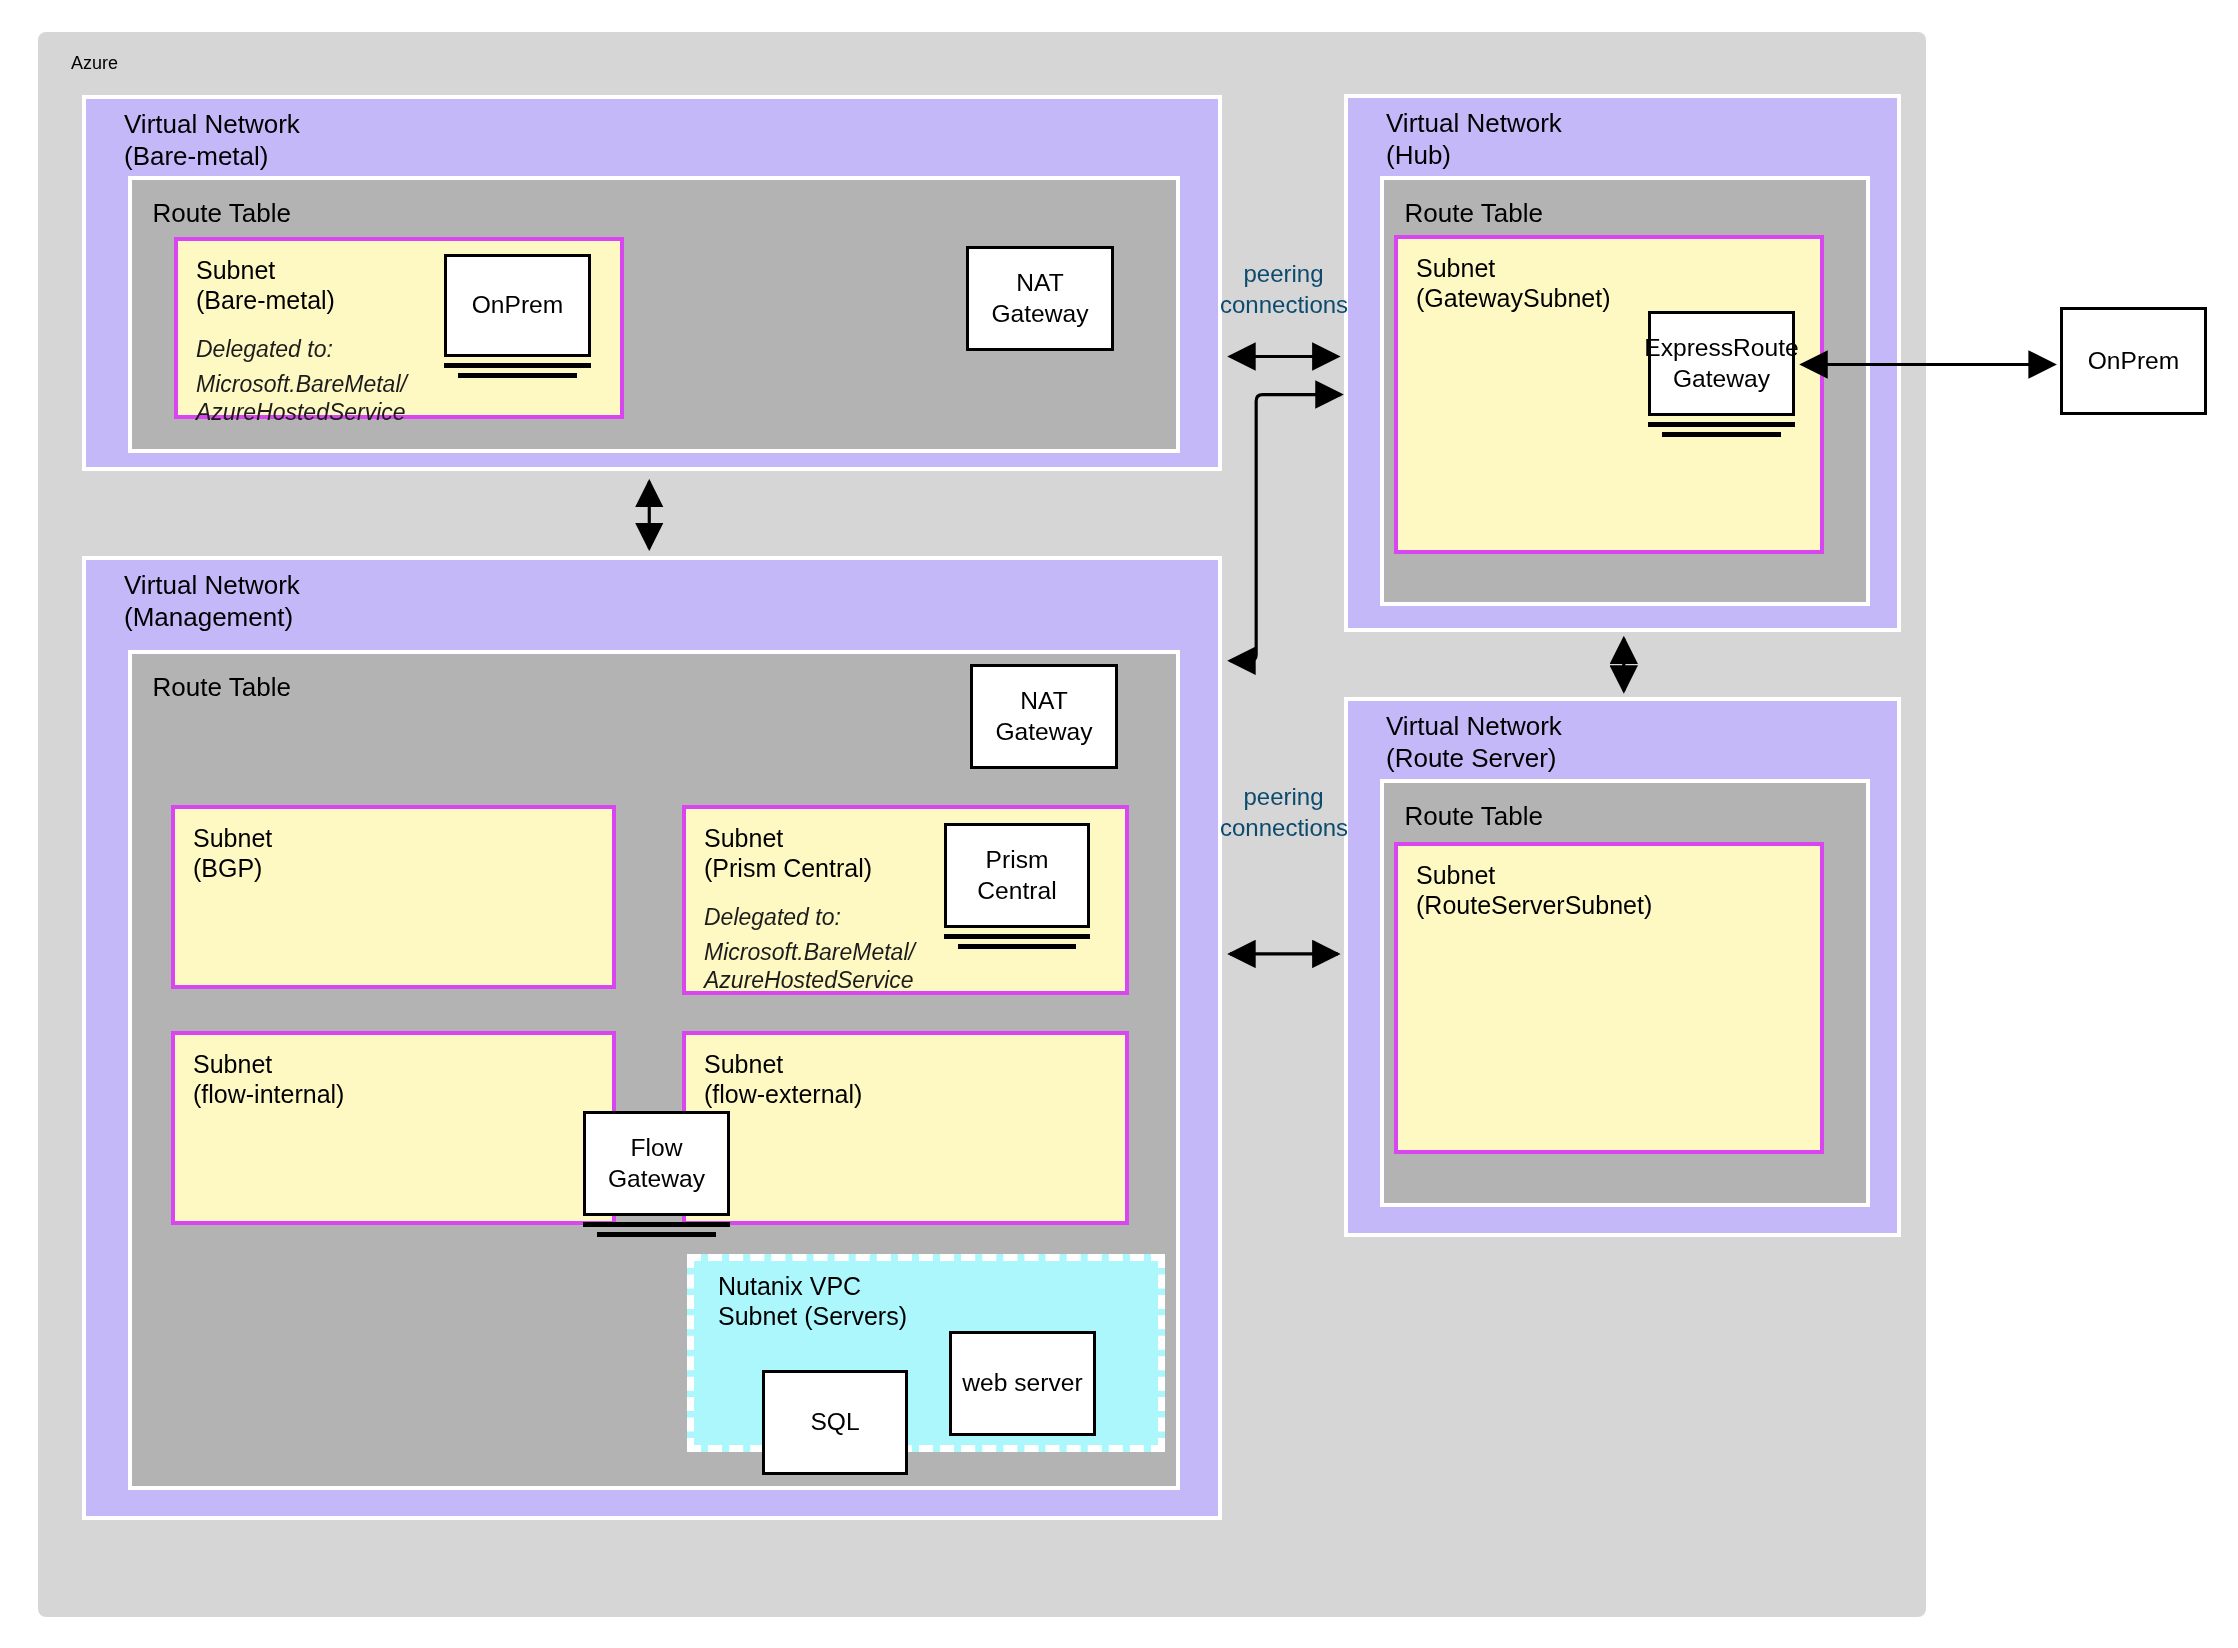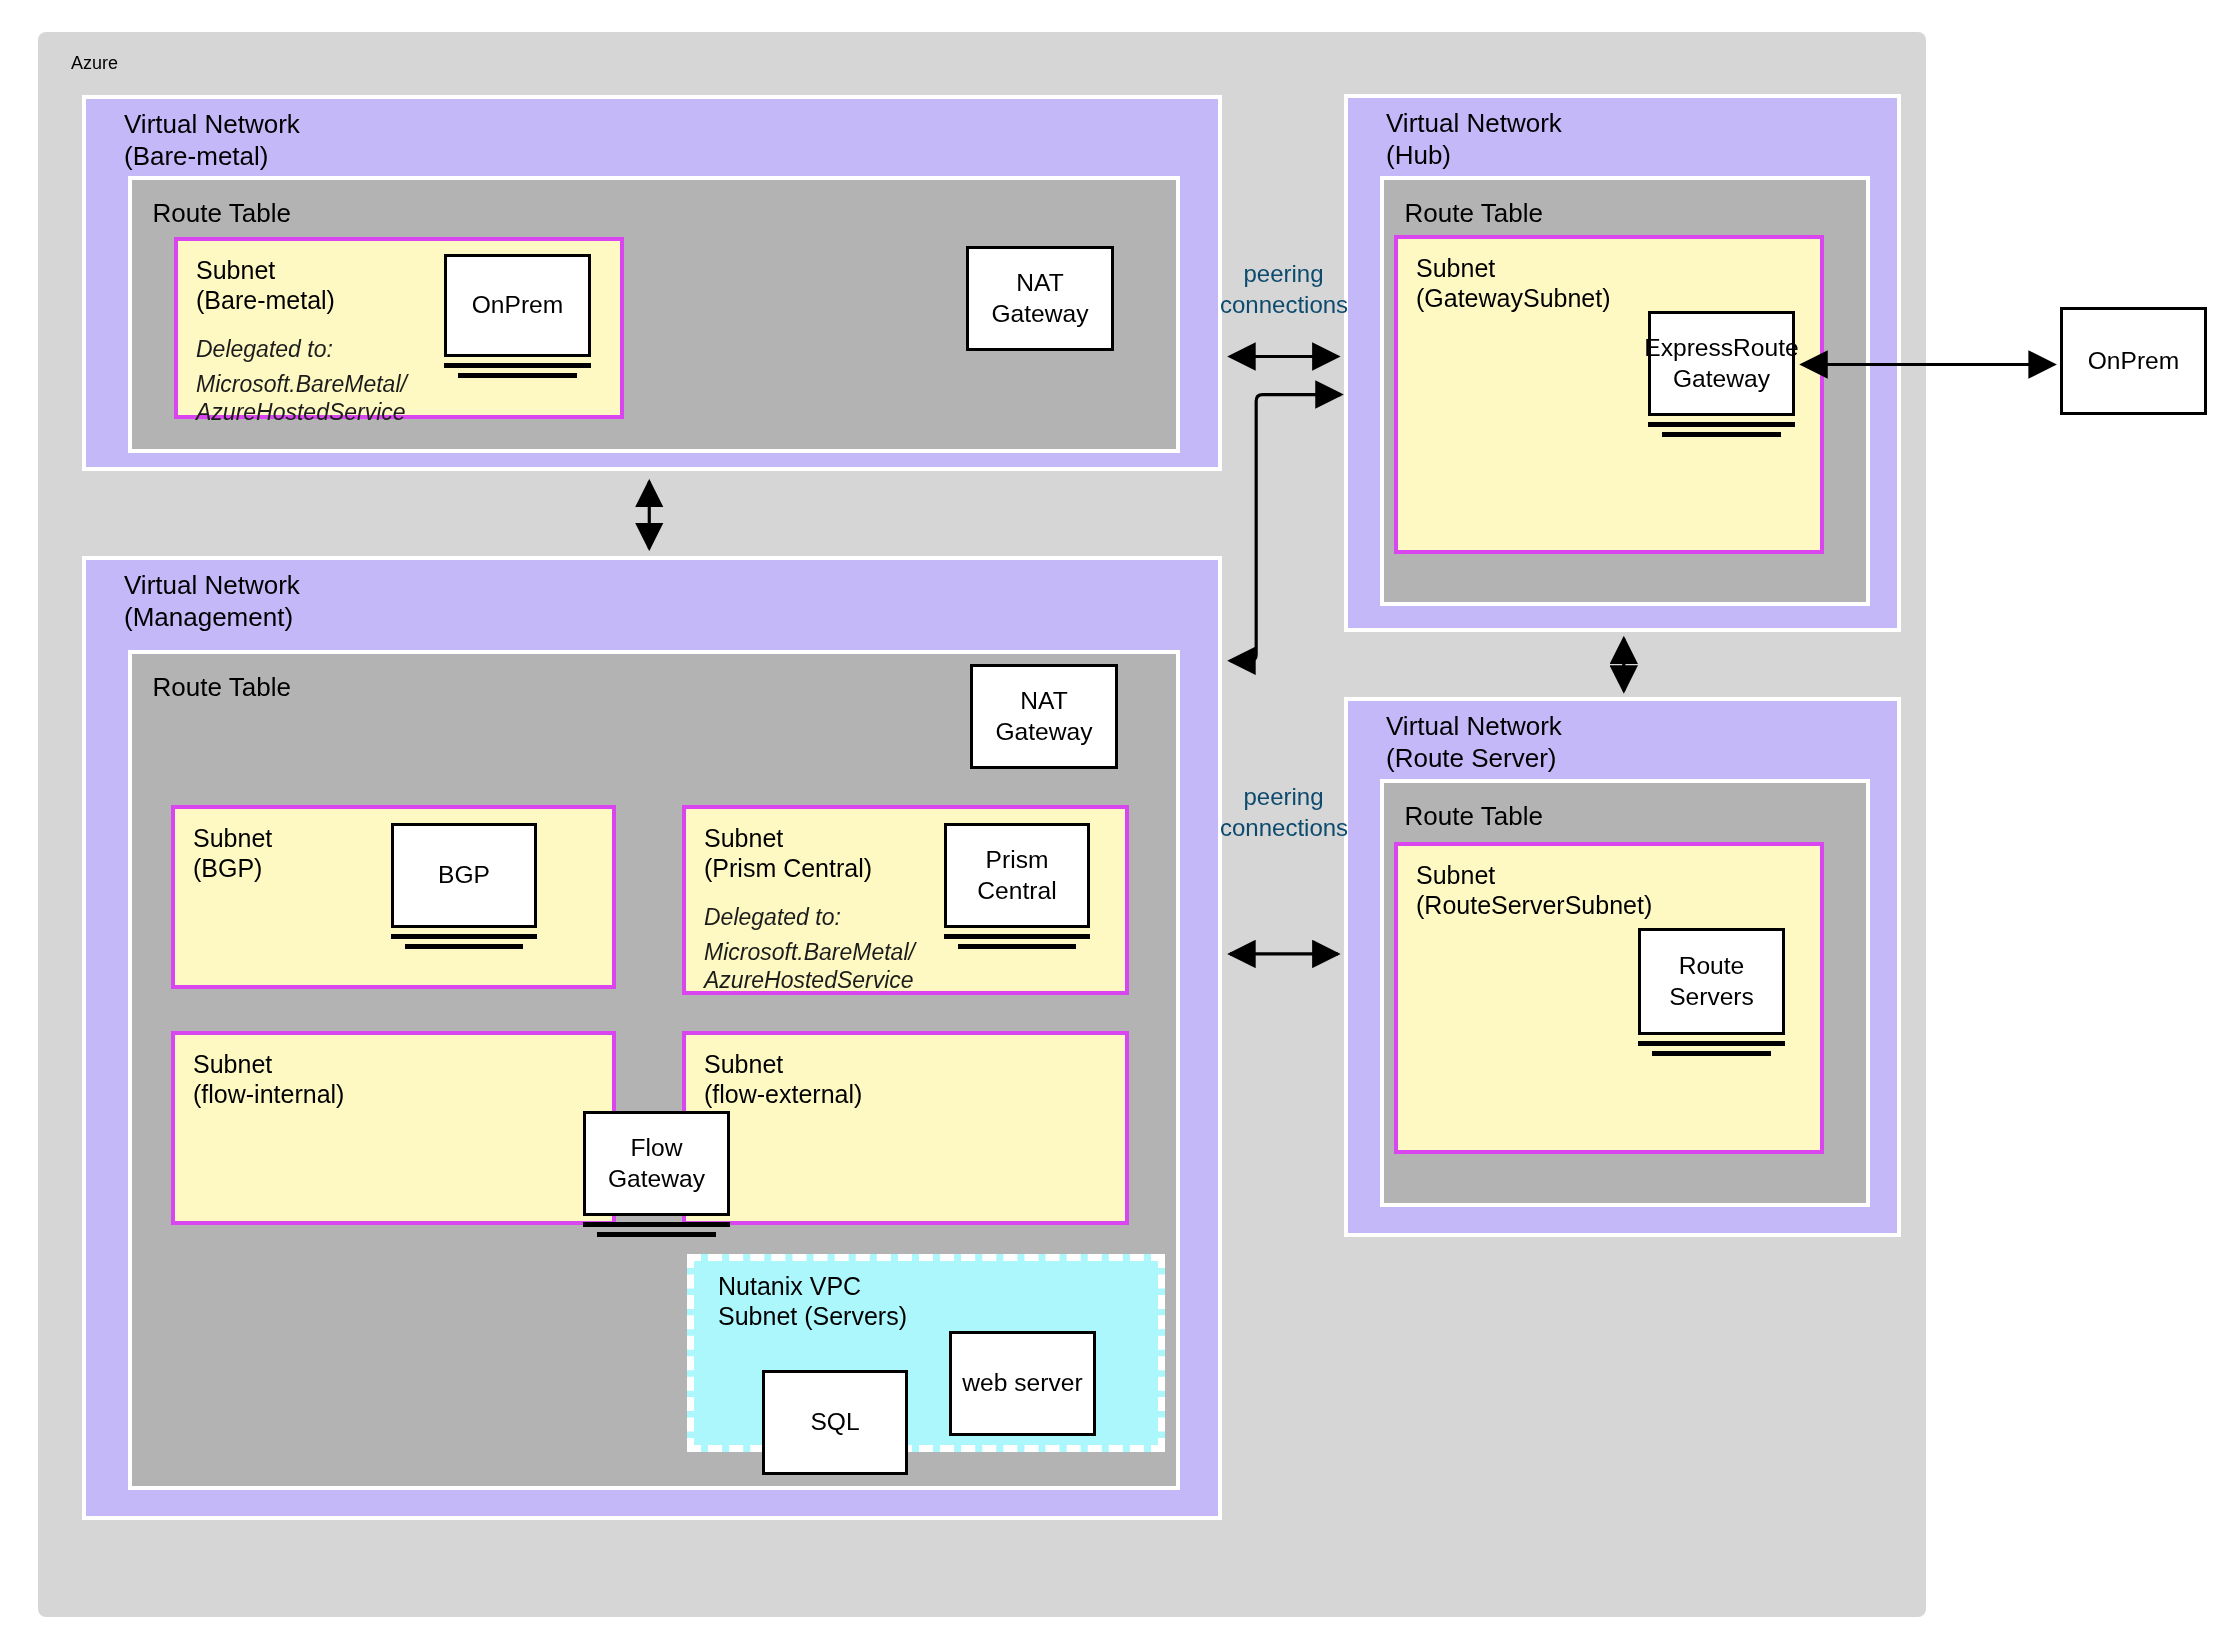--- a/index.html
+++ b/index.html
@@ -95,21 +95,20 @@
   <div class="abs route-table" style="left:128px;top:650px;width:1052px;height:840px;">
     <div class="rt-lbl">Route Table</div>
   </div>
   <div class="abs unit-box pre" style="left:970px;top:664px;width:148px;height:105px;">NAT
 Gateway</div>
 
   <div class="abs subnet" style="left:171px;top:805px;width:445px;height:184px;">
     <div class="subnet-lbl pre">Subnet
 (BGP)</div>
   </div>
-  <div class="abs unit-box has-stack" style="left:391px;top:823px;width:146px;height:105px;">BGP</div>
 
   <div class="abs subnet" style="left:682px;top:805px;width:447px;height:190px;">
     <div class="subnet-lbl pre">Subnet
 (Prism Central)</div>
     <div class="delegated">
       <div>Delegated to:</div>
       <div class="dval pre">Microsoft.BareMetal/
 AzureHostedService</div>
     </div>
   </div>
@@ -138,22 +137,20 @@
     <div class="vnet-lbl pre">Virtual Network
 (Route Server)</div>
   </div>
   <div class="abs route-table" style="left:1380px;top:779px;width:490px;height:428px;">
     <div class="rt-lbl">Route Table</div>
   </div>
   <div class="abs subnet" style="left:1394px;top:842px;width:430px;height:312px;">
     <div class="subnet-lbl pre">Subnet
 (RouteServerSubnet)</div>
   </div>
-  <div class="abs unit-box has-stack pre" style="left:1638px;top:928px;width:147px;height:107px;">Route
-Servers</div>
 
   <div class="abs peer-lbl pre" style="left:1220px;top:258px;">peering
 connections</div>
   <div class="abs peer-lbl pre" style="left:1220px;top:781px;">peering
 connections</div>
 
   <svg id="arrow-layer" width="2239" height="1648" viewBox="0 0 2825 2080">
     <defs>
       <marker id="ah" viewBox="0 0 10 10" refX="9" refY="5" markerWidth="9" markerHeight="9" orient="auto-start-reverse">
         <path d="M0 0 L10 5 L0 10 z" fill="#000"></path>

